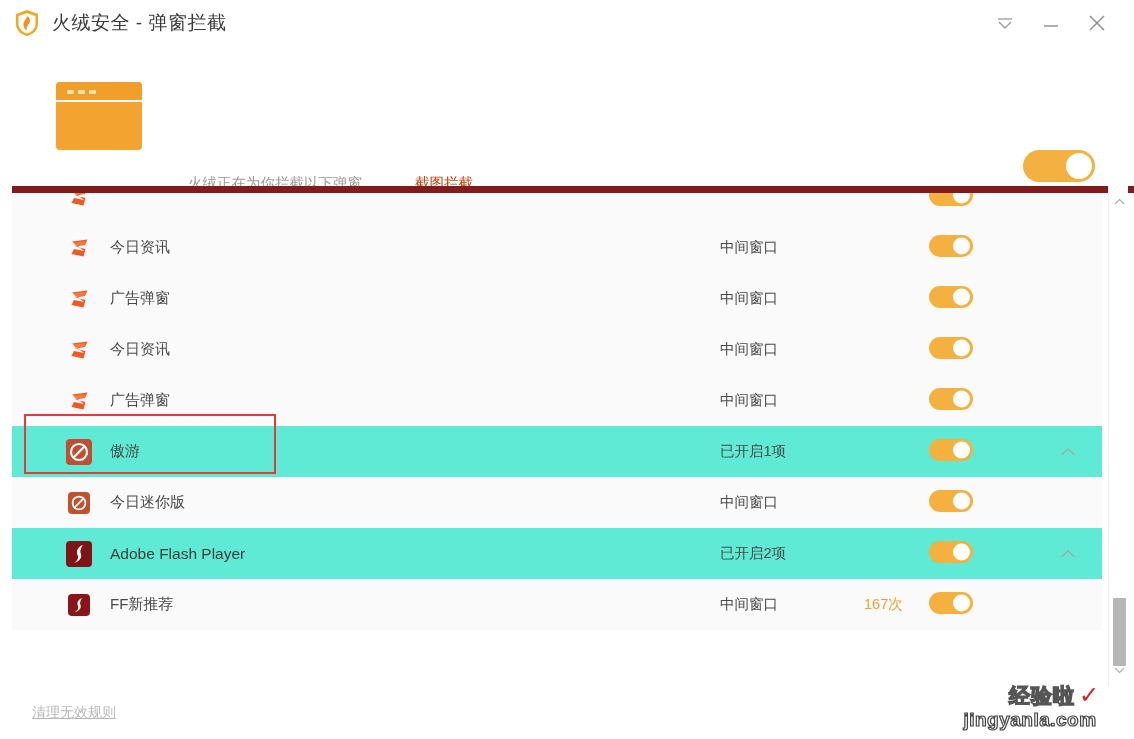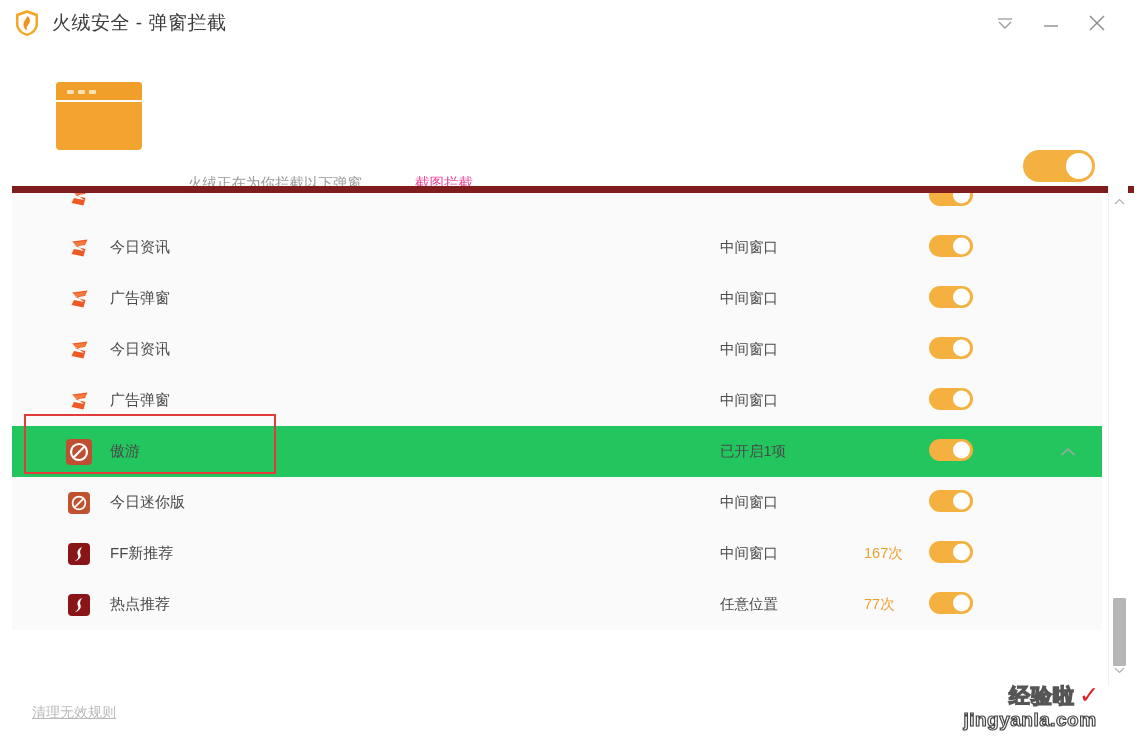--- a/index.html
+++ b/index.html
@@ -60,21 +60,21 @@
     position: absolute; left: 186px; top: 78px;
     transform: translateY(-50%);
     font-size: 30px; color: #3c3c3c; letter-spacing: 1px;
   }
   .banner-sub {
     position: absolute; left: 188px; top: 137px; transform: translateY(-50%);
     font-size: 14.5px; color: #9b9b9b;
   }
   .banner-link {
     position: absolute; left: 415px; top: 137px; transform: translateY(-50%);
-    font-size: 14.5px; color: #ec4899; cursor: pointer;
+    font-size: 14.5px; color: #c2410c; cursor: pointer;
   }
 
   
   .toggle {
     position: relative; border-radius: 999px; background: #f5b13f;
     display:inline-block; cursor:pointer;
   }
   .toggle .knob {
     position:absolute; top:50%; transform: translateY(-50%);
     background:#fff; border-radius:50%;
@@ -97,21 +97,21 @@
   }
   .list-inner {
     position: absolute; left: 0; top: -22px; width: 1090px;
   }
   .row {
     position: relative; height: 51px; width: 1090px;
     display: flex; align-items: center;
     background: #ffffff;
   }
   .row.child { background: #fafafa; }
-  .row.parentrow { background: #22c55e; }
+  .row.parentrow { background: #5eead4; }
 
   .row .ico {
     position: absolute; left: 54px; top: 50%; transform: translateY(-50%);
   }
   .row.child .ico { left: 56px; }
 
   .ico-box { border-radius: 4px; display:flex; align-items:center; justify-content:center; }
   .ico-sogou { width: 24px; height: 24px; }
   .ico-maxthon { width: 26px; height: 26px; background: #bf4e33; }
   .ico-maxthon.small { width: 22px; height: 22px; background:#c0522f; }
@@ -334,44 +334,48 @@
               <svg width="16" height="16" viewBox="0 0 20 20">
                 <circle cx="10" cy="10" r="8" fill="none" stroke="#ffffff" stroke-width="2.2"></circle>
                 <line x1="4.8" y1="15.2" x2="15.2" y2="4.8" stroke="#ffffff" stroke-width="2.2"></line>
               </svg>
             </span>
           </span>
           <span class="label">今日迷你版</span>
           <span class="pos">中间窗口</span>
           <span class="sw"><span class="toggle sm"><span class="knob"></span></span></span>
         </div>
+        <div class="row parentrow flash-parent">
+          <span class="ico">
+            <span class="ico-box ico-flash">
+              <svg width="18" height="20" viewBox="0 0 14 18">
+                <path d="M10.5 1 C7 2.2 5 5 5.2 8 C5.3 9.6 6.2 10.4 6.2 11.6 C6.2 13.8 4.6 15.6 2.5 17 C6.4 16 9 13.4 9 10.4 C9 9 8.2 8.2 8.2 7 C8.2 4.8 9.2 3 10.5 1 Z" fill="#ffffff"></path>
+              </svg>
+            </span>
+          </span>
+          <span class="label">Adobe Flash Player</span>
+          <span class="pos">已开启2项</span>
+          <span class="sw"><span class="toggle sm"><span class="knob"></span></span></span>
+          <span class="chev">
+            <svg width="16" height="10" viewBox="0 0 16 10">
+              <polyline points="1.5,8 8,2 14.5,8" fill="none" stroke="#a8a8a8" stroke-width="1.4"></polyline>
+            </svg>
+          </span>
+        </div>
         <div class="row child">
           <span class="ico">
             <span class="ico-box ico-flash small">
               <svg width="14" height="16" viewBox="0 0 14 18">
                 <path d="M10.5 1 C7 2.2 5 5 5.2 8 C5.3 9.6 6.2 10.4 6.2 11.6 C6.2 13.8 4.6 15.6 2.5 17 C6.4 16 9 13.4 9 10.4 C9 9 8.2 8.2 8.2 7 C8.2 4.8 9.2 3 10.5 1 Z" fill="#ffffff"></path>
               </svg>
             </span>
           </span>
           <span class="label">FF新推荐</span>
           <span class="pos">中间窗口</span>
           <span class="count">167次</span>
-          <span class="sw"><span class="toggle sm"><span class="knob"></span></span></span>
-        </div>
-        <div class="row child">
-          <span class="ico">
-            <span class="ico-box ico-flash small">
-              <svg width="14" height="16" viewBox="0 0 14 18">
-                <path d="M10.5 1 C7 2.2 5 5 5.2 8 C5.3 9.6 6.2 10.4 6.2 11.6 C6.2 13.8 4.6 15.6 2.5 17 C6.4 16 9 13.4 9 10.4 C9 9 8.2 8.2 8.2 7 C8.2 4.8 9.2 3 10.5 1 Z" fill="#ffffff"></path>
-              </svg>
-            </span>
-          </span>
-          <span class="label">热点推荐</span>
-          <span class="pos">任意位置</span>
-          <span class="count">77次</span>
           <span class="sw"><span class="toggle sm"><span class="knob"></span></span></span>
         </div>
       </div>
   </div>
 
   <div class="annot"></div>
 
   <div class="scrollbar">
     <div class="sb-arrow sb-up">
       <svg width="11" height="8" viewBox="0 0 11 8">

